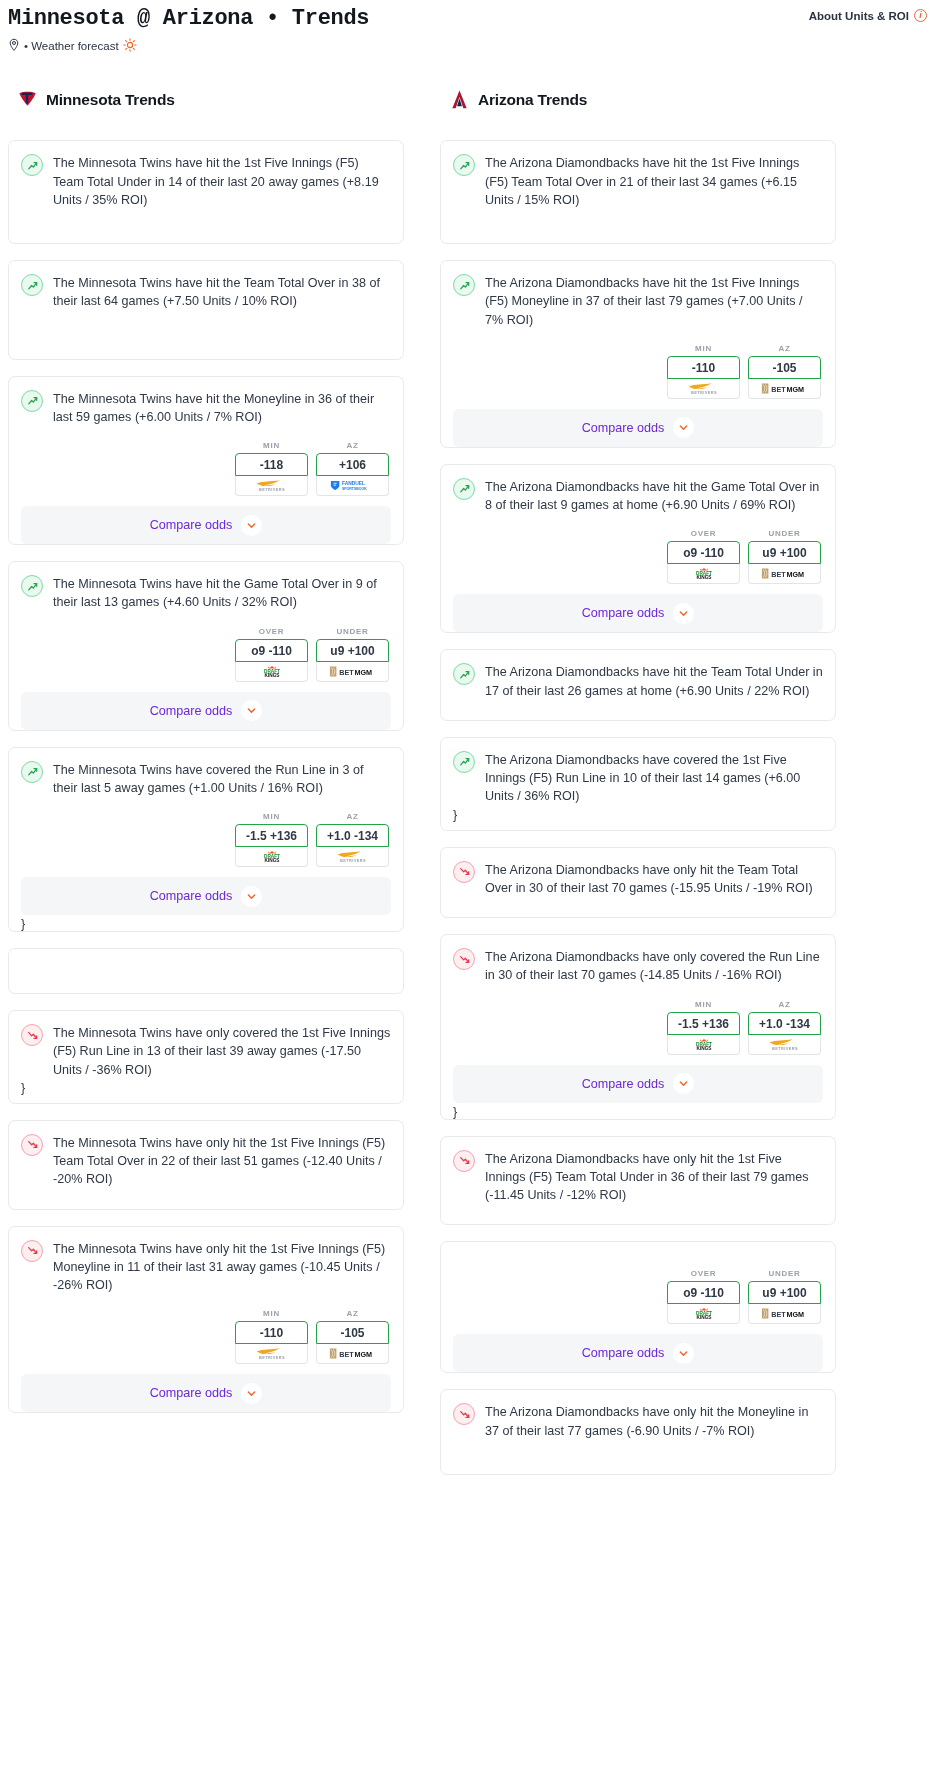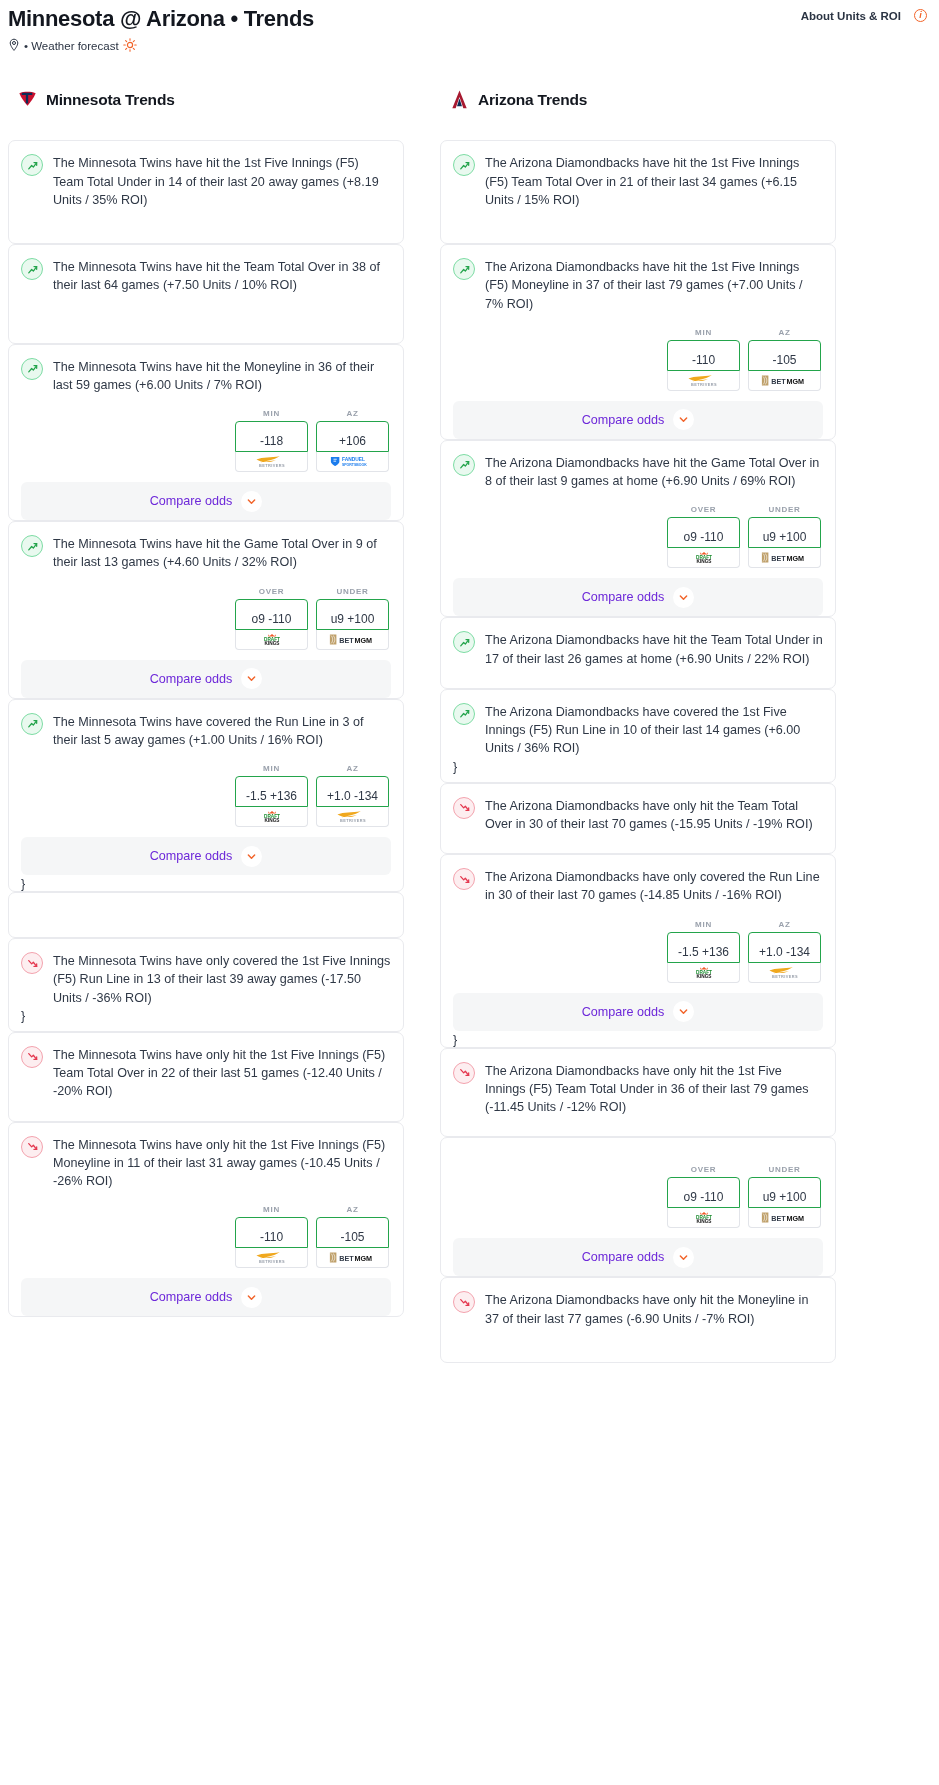--- a/index.html
+++ b/index.html
@@ -17,23 +17,24 @@
     position: relative;
     padding: 6px 12px 0 8px;
   }
   .title-row { display: flex; align-items: flex-start; justify-content: space-between; }
   .page-title {
     font-size: 22px;
     font-weight: 700;
     letter-spacing: -0.3px;
     color: #13171f;
     line-height: 1.15;
+    font-family: Liberation Mono, monospace;
   }
   .about-link {
-    display: flex; align-items: center; gap: 13px;
+    display: flex; align-items: center; gap: 5px;
     font-size: 11.5px; font-weight: 600; color: #2b3443;
     white-space: nowrap; margin-top: 3px;
   }
   .info-circle {
     width: 13px; height: 13px; border-radius: 50%;
     border: 1.4px solid #f2642a; color: #f2642a;
     font-size: 9px; font-weight: 700; font-style: italic;
     display: inline-flex; align-items: center; justify-content: center;
     line-height: 1;
   }
@@ -61,21 +62,21 @@
   .team-logo { width: 23px; height: 23px; flex: 0 0 23px; }
   .col-head-label {
     font-size: 15.5px; font-weight: 700; color: #13171f; letter-spacing: -0.2px;
   }
 
   
   .card {
     border: 1px solid #e9eaee;
     border-radius: 7px;
     background: #fff;
-    margin-bottom: 0;
+    margin-bottom: 16px;
     padding: 12px 12px 0 12px;
     overflow: hidden;
   }
   .trend-row { display: flex; gap: 10px; align-items: flex-start; }
   .trend-badge {
     width: 22px; height: 22px; flex: 0 0 22px; border-radius: 50%;
     display: flex; align-items: center; justify-content: center; margin-top: 1px;
   }
   .trend-badge.up { background: #e9f9ef; border: 1px solid #7ddca4; }
   .trend-badge.down { background: #fdeef0; border: 1px solid #f3a3ae; }
@@ -89,22 +90,22 @@
     display: flex; justify-content: flex-end; gap: 8px;
     margin-top: 15px; padding-right: 2px;
   }
   .odds-cell { width: 73px; }
   .odds-cap {
     text-align: center; font-size: 8px; letter-spacing: 0.7px;
     color: #9aa1ac; font-weight: 600; margin-bottom: 3px;
   }
   .odds-box {
     border: 1px solid #23a44b; border-radius: 4px 4px 0 0;
-    text-align: center; font-size: 12px; font-weight: 400; color: #2f3846;
-    padding: 12px 0 3px 0; background: #fff;
+    text-align: center; font-size: 12px; font-weight: 700; color: #2f3846;
+    padding: 4px 0 3px 0; background: #fff;
   }
   .odds-book {
     border: 1px solid #e2e4e9; border-top: none; border-radius: 0 0 4px 4px;
     height: 20px; display: flex; align-items: center; justify-content: center;
     background: #fff;
   }
   .book-svg { height: 13px; }
 
   
   .compare {

